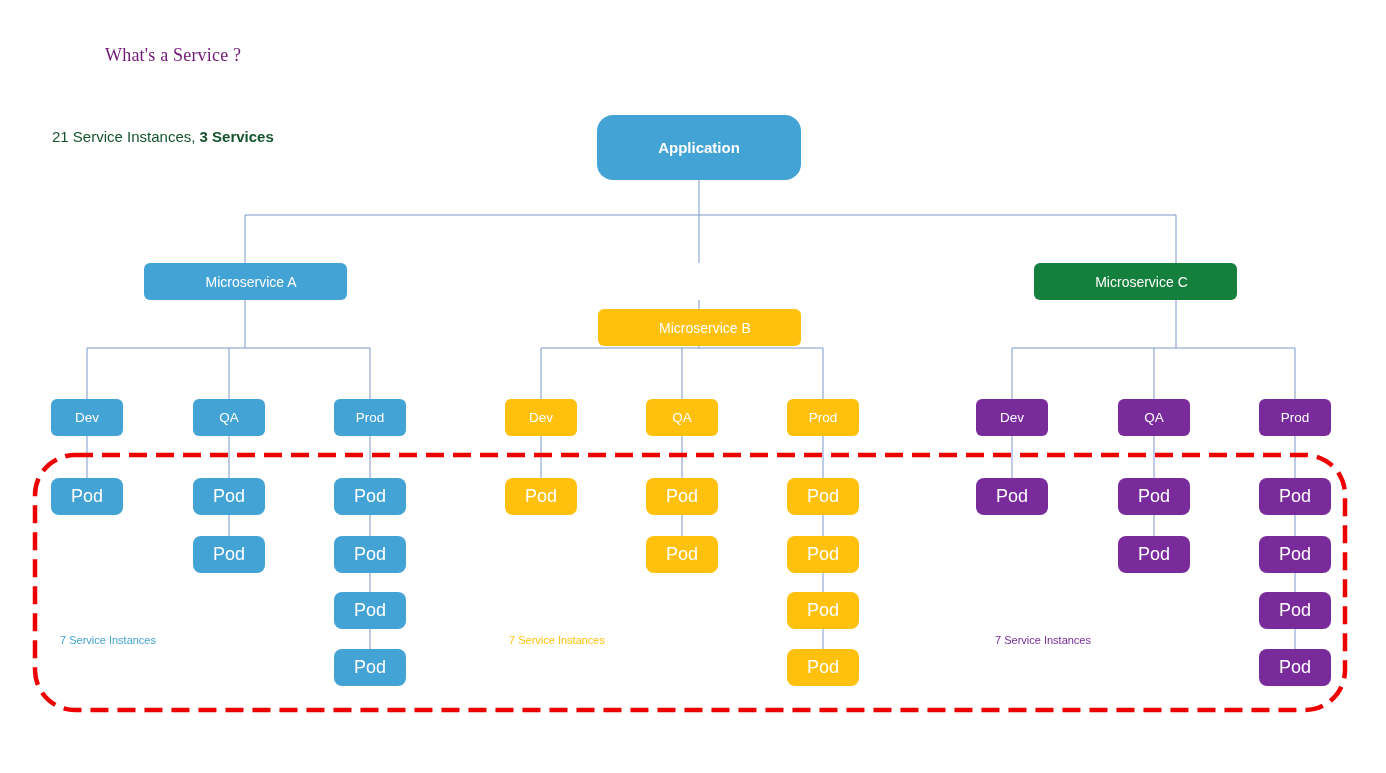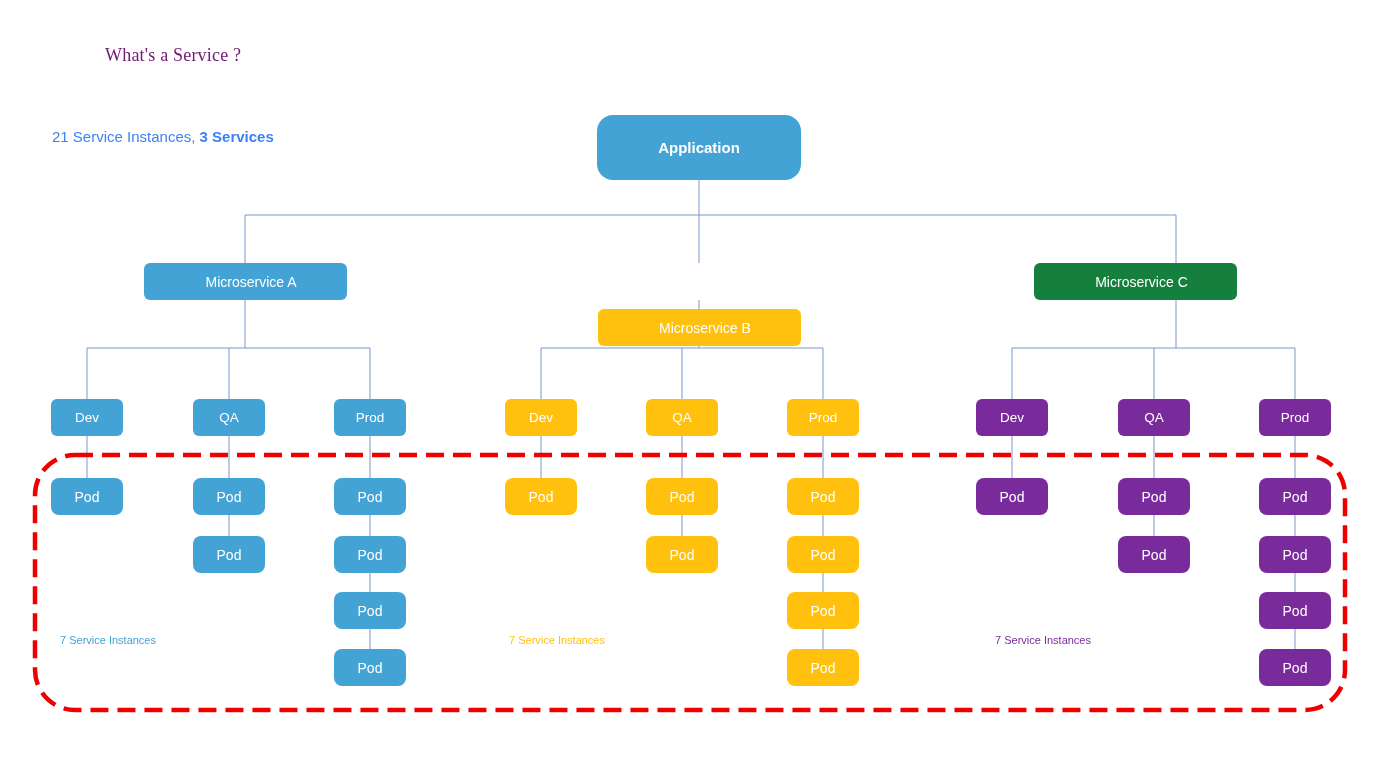--- a/index.html
+++ b/index.html
@@ -36,21 +36,21 @@
     display: flex;
     align-items: center;
     justify-content: center;
     color: #ffffff;
     text-align: center;
     border-radius: 8px;
   }
   .app-node   { border-radius: 16px; font-size: 15px; font-weight: bold; }
   .service-node { border-radius: 6px; font-size: 14px; padding-left: 12px; }
   .env-node   { border-radius: 6px; font-size: 13.5px; }
-  .pod-node   { border-radius: 8px; font-size: 14px; }
+  .pod-node   { border-radius: 8px; font-size: 18px; }
   .instances-label {
     position: absolute;
     top: 634px;
     font-size: 11px;
     white-space: nowrap;
   }
 </style>
 </head>
 <body>
 
@@ -83,21 +83,21 @@
       <line x1="1012" y1="436" x2="1012" y2="478" stroke="#7D96CB" stroke-width="1"></line>
       <line x1="1154" y1="348" x2="1154" y2="399" stroke="#7D96CB" stroke-width="1"></line>
       <line x1="1154" y1="436" x2="1154" y2="536" stroke="#7D96CB" stroke-width="1"></line>
       <line x1="1295" y1="348" x2="1295" y2="399" stroke="#7D96CB" stroke-width="1"></line>
       <line x1="1295" y1="436" x2="1295" y2="649" stroke="#7D96CB" stroke-width="1"></line>
       <rect x="35" y="455" width="1310" height="255" rx="40" ry="40" fill="none" stroke="#EC0000" stroke-width="4.5" stroke-dasharray="18 9"></rect>
     </svg>
 
   <div class="page-title" style="color: #701a75; font-family: Liberation Serif, serif;">What's a Service ?</div>
 
-  <div class="subtitle" style="color: #3b82f6;"><span>21 Service Instances, </span><span class="bold">3 Services</span></div>
+  <div class="subtitle" style="color: #14532d;"><span>21 Service Instances, </span><span class="bold">3 Services</span></div>
 <div class="node app-node" style="left: 597px; top: 115px; width: 204px; height: 65px; background: rgb(68, 163, 213);">Application</div>
     <div class="node service-node" style="left: 143.5px; top: 263px; width: 203px; height: 37px; background: rgb(68, 163, 213);">Microservice A</div>
     <div class="node env-node" style="left: 51px; top: 399px; width: 72px; height: 37px; background: rgb(68, 163, 213);">Dev</div>
     <div class="node pod-node" style="left: 51px; top: 478px; width: 72px; height: 37px; background: rgb(68, 163, 213);">Pod</div>
     <div class="node env-node" style="left: 193px; top: 399px; width: 72px; height: 37px; background: rgb(68, 163, 213);">QA</div>
     <div class="node pod-node" style="left: 193px; top: 478px; width: 72px; height: 37px; background: rgb(68, 163, 213);">Pod</div>
     <div class="node pod-node" style="left: 193px; top: 536px; width: 72px; height: 37px; background: rgb(68, 163, 213);">Pod</div>
     <div class="node env-node" style="left: 334px; top: 399px; width: 72px; height: 37px; background: rgb(68, 163, 213);">Prod</div>
     <div class="node pod-node" style="left: 334px; top: 478px; width: 72px; height: 37px; background: rgb(68, 163, 213);">Pod</div>
     <div class="node pod-node" style="left: 334px; top: 536px; width: 72px; height: 37px; background: rgb(68, 163, 213);">Pod</div>

